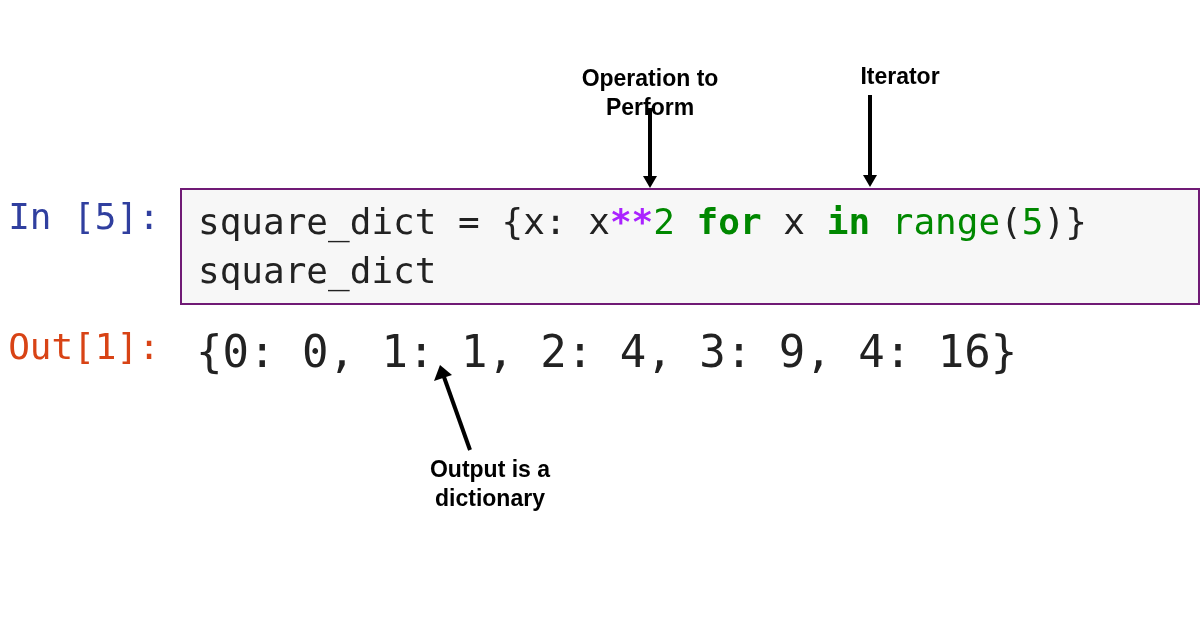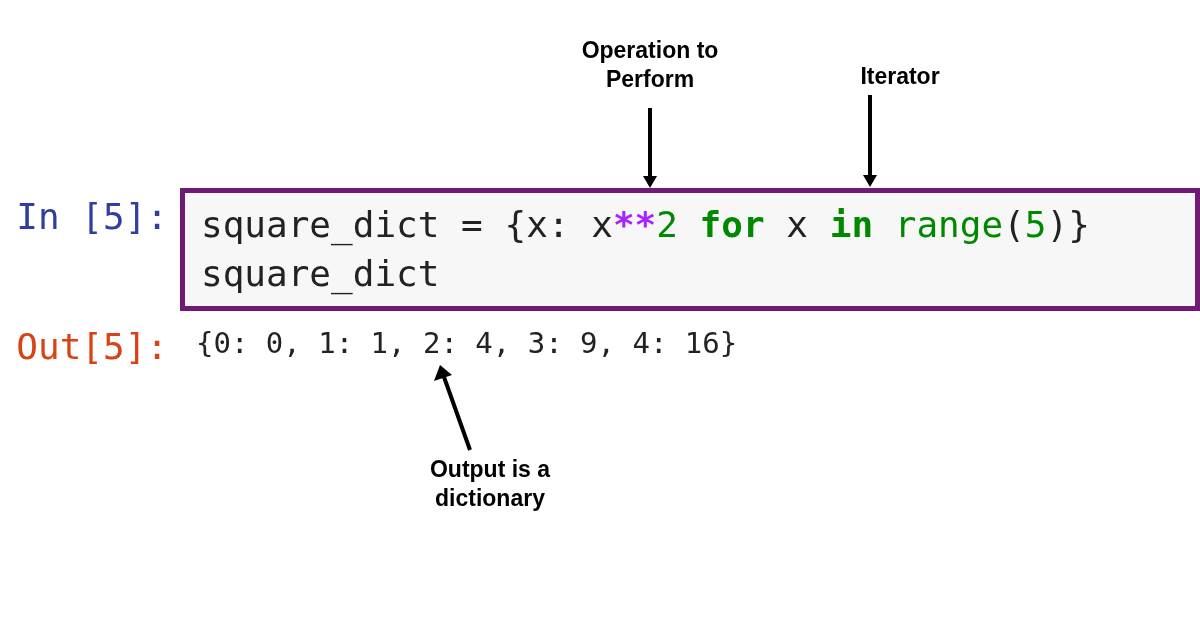--- a/index.html
+++ b/index.html
@@ -25,86 +25,86 @@
     }
     .code-cell {
       position: absolute;
       left: 0;
       top: 188px;
       width: 1200px;
       display: flex;
     }
     .prompt {
       width: 180px;
-      text-align: right;
+      text-align: center;
       padding-right: 12px;
       font-family: "Consolas", "DejaVu Sans Mono", monospace;
       font-size: 36px;
       padding-top: 8px;
       box-sizing: border-box;
     }
     .prompt.in { color: #303F9F; }
     .prompt.out { color: #D84315; }
     .code-input-bg {
       background: #f7f7f7;
-      border: 5px solid #701a75;
+      border: 2px solid #701a75;
       flex: 1;
       padding: 8px 16px;
       font-family: "Consolas", "DejaVu Sans Mono", monospace;
       font-size: 36px;
       line-height: 1.35;
       color: #222;
       white-space: pre;
       overflow: hidden;
     }
     .output-cell {
       position: absolute;
       left: 0;
       top: 318px;
       width: 1200px;
       display: flex;
     }
     .code-output {
       flex: 1;
       padding: 8px 16px;
       font-family: "Consolas", "DejaVu Sans Mono", monospace;
-      font-size: 29px;
+      font-size: 44px;
       color: #222;
       white-space: pre;
     }
     .tok-op { color: #AA22FF; font-weight: bold; }
     .tok-num { color: #008800; }
     .tok-kw { color: #008800; font-weight: bold; }
     .tok-builtin { color: #008800; }
   </style>
 </head>
 <body>
 
-<div class="annotation" style="left:555px; top:36px; width:190px;">Operation to<br>Perform</div>
+<div class="annotation" style="left:555px; top:64px; width:190px;">Operation to<br>Perform</div>
 
 <svg class="arrow" style="left:640px; top:108px;" width="20" height="80">
   <line x1="10" y1="0" x2="10" y2="70" stroke="#000" stroke-width="4"></line>
   <polygon points="10,80 3,68 17,68" fill="#000"></polygon>
 </svg>
 
 <div class="annotation" style="left:840px; top:62px; width:120px;">Iterator</div>
 
 <svg class="arrow" style="left:860px; top:95px;" width="20" height="92">
   <line x1="10" y1="0" x2="10" y2="82" stroke="#000" stroke-width="4"></line>
   <polygon points="10,92 3,80 17,80" fill="#000"></polygon>
 </svg>
 
 <div class="code-cell">
   <div class="prompt in">In [5]:</div>
   <div class="code-input-bg"><span>square_dict</span><span> = </span><span>{</span><span>x</span><span>: </span><span>x</span><span class="tok-op">**</span><span class="tok-num">2</span><span> </span><span class="tok-kw">for</span><span> </span><span>x</span><span> </span><span class="tok-kw">in</span><span> </span><span class="tok-builtin">range</span><span>(</span><span class="tok-num">5</span><span>)</span><span>}</span>
 <span>square_dict</span></div>
 </div>
 
 <div class="output-cell">
-  <div class="prompt out">Out[5]:</div>
+  <div class="prompt out">Out[1]:</div>
   <div class="code-output">{0: 0, 1: 1, 2: 4, 3: 9, 4: 16}</div>
 </div>
 
 <svg class="arrow" style="left:430px; top:365px;" width="60" height="90">
   <line x1="40" y1="85" x2="14" y2="12" stroke="#000" stroke-width="4"></line>
   <polygon points="10,0 4,16 22,10" fill="#000"></polygon>
 </svg>
 
 <div class="annotation" style="left:410px; top:455px; width:160px;">Output is a<br>dictionary</div>
 

